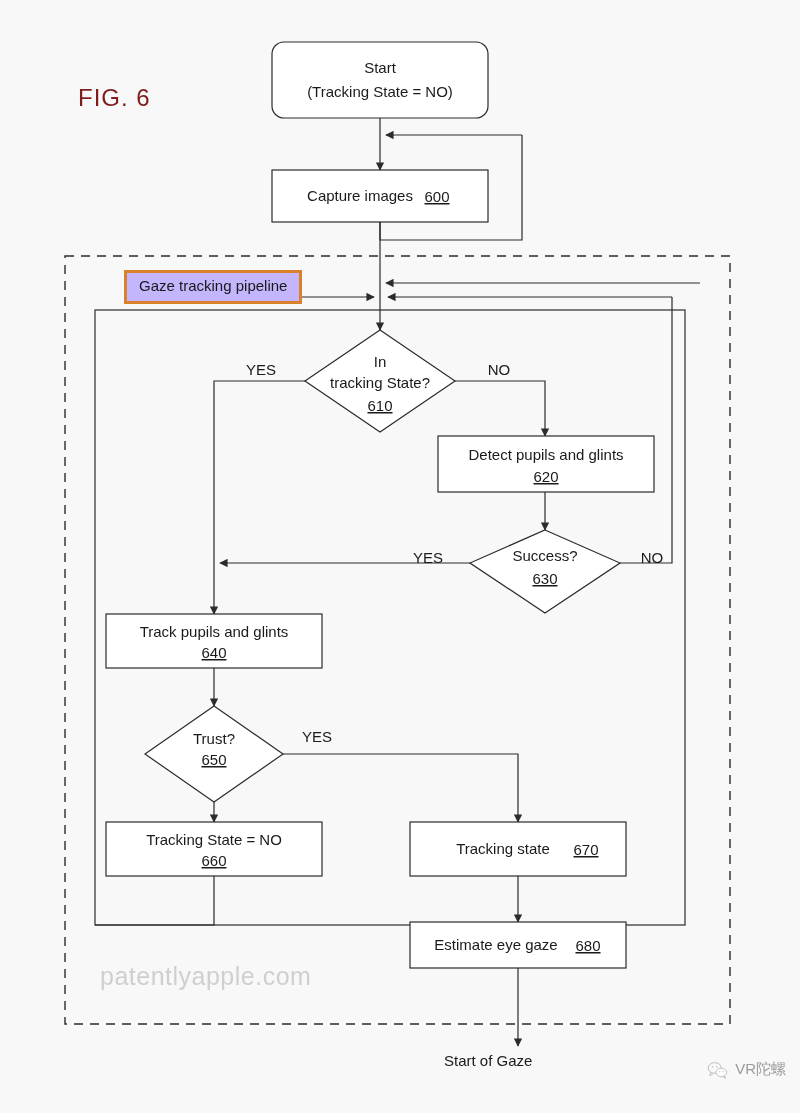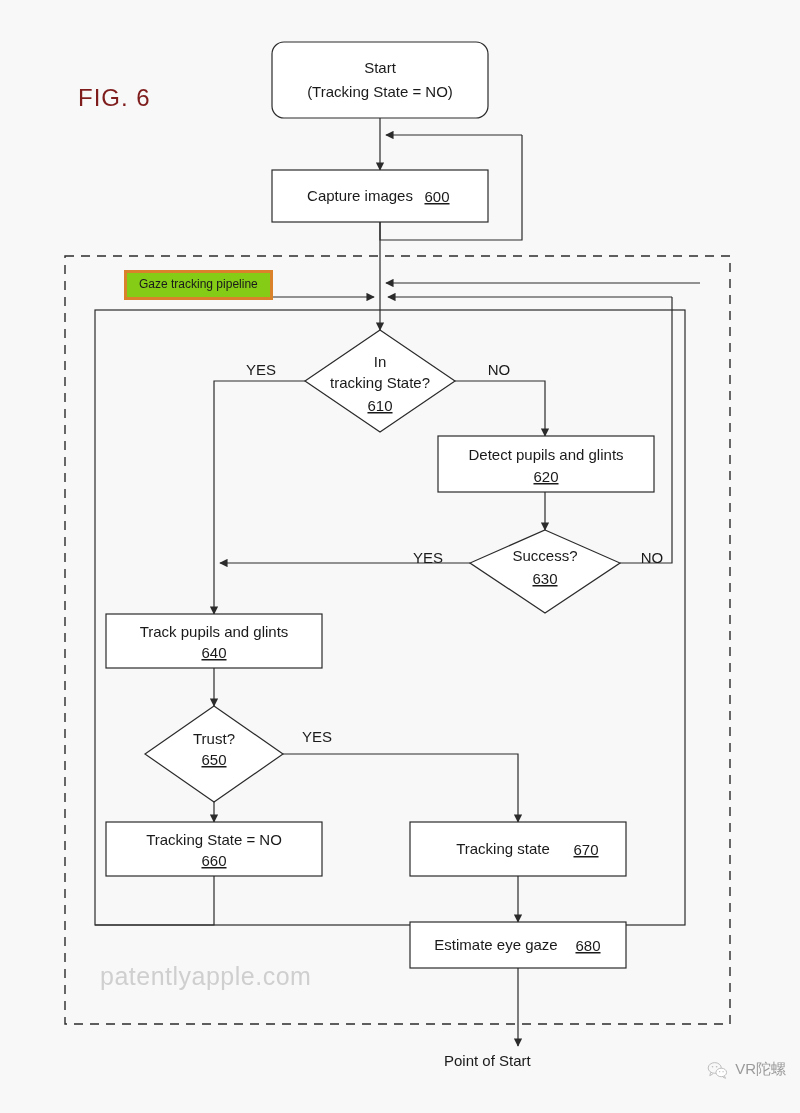--- a/index.html
+++ b/index.html
@@ -82,25 +82,25 @@
     font-size: 24px;
     letter-spacing: 1px;
     color: #7f1d1d;
     font-weight: 400;
   }
   .pipeline-badge {
     position: absolute;
     left: 124px;
     top: 270px;
     padding: 5px 12px 6px 12px;
-    background: #84cc16;
+    background: #c4b5fd;
     border: 3px solid #d9822b;
     box-sizing: border-box;
     font-family: "Liberation Sans", sans-serif;
-    font-size: 12px;
+    font-size: 15px;
     color: #1a1a1a;
     white-space: nowrap;
     line-height: 1.1;
   }
   .watermark {
     position: absolute;
     left: 100px;
     top: 962px;
     font-family: "Liberation Sans", sans-serif;
     font-size: 25px;
@@ -254,21 +254,21 @@
     <text class="edge-label" x="499" y="375">NO</text>
     <text class="edge-label" x="428" y="563">YES</text>
     <text class="edge-label" x="652" y="563">NO</text>
     <text class="edge-label" x="317" y="742">YES</text>
   </svg>
 
   <div class="pipeline-badge">Gaze tracking pipeline</div>
 
   <div class="watermark">patentlyapple.com</div>
 
-  <div class="point-of-gaze">Point of Start</div>
+  <div class="point-of-gaze">Start of Gaze</div>
 
   <div class="brand">
     <svg class="brand-icon" viewBox="0 0 26 22">
       <ellipse cx="9" cy="8.5" rx="8" ry="6.5" fill="none" stroke="#bdbdbd" stroke-width="1.2"></ellipse>
       <path d="M 4 14 L 3 18 L 7 15.5" fill="none" stroke="#bdbdbd" stroke-width="1.2"></path>
       <circle cx="6.3" cy="7" r="1" fill="#bdbdbd"></circle>
       <circle cx="11.3" cy="7" r="1" fill="#bdbdbd"></circle>
       <ellipse cx="17" cy="14" rx="6.5" ry="5.2" fill="#ffffff" stroke="#bdbdbd" stroke-width="1.2"></ellipse>
       <path d="M 21 18.6 L 22.2 21.2 L 19 19.6" fill="none" stroke="#bdbdbd" stroke-width="1.2"></path>
       <circle cx="15" cy="13" r="0.85" fill="#bdbdbd"></circle>

